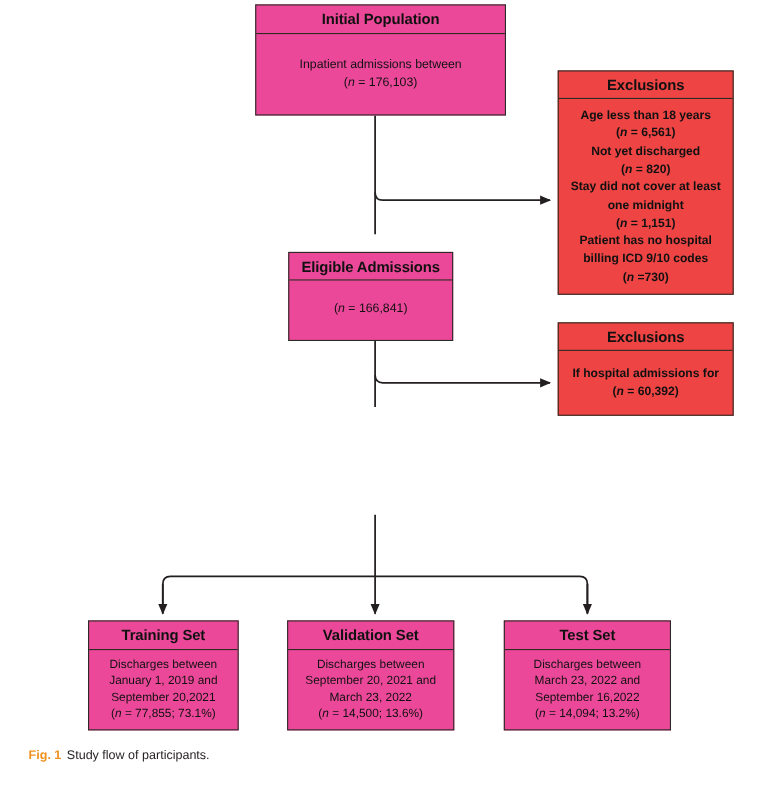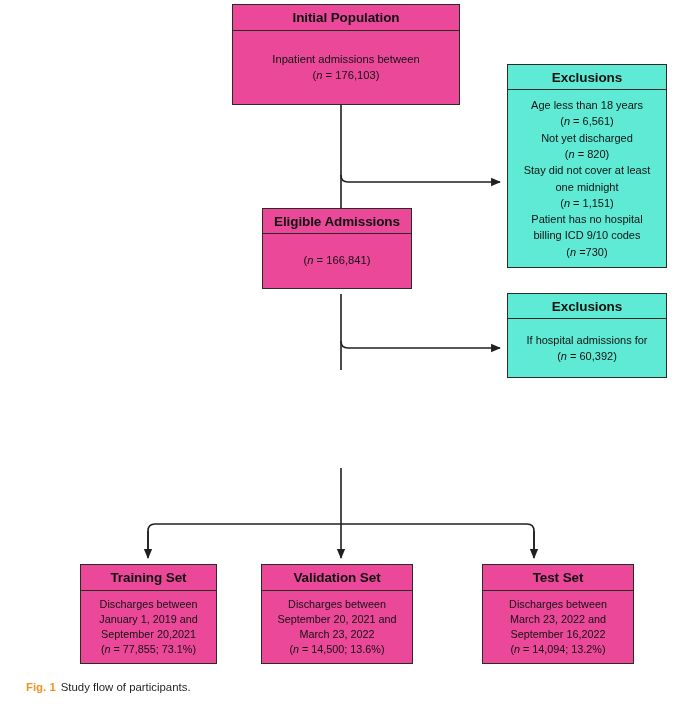--- a/index.html
+++ b/index.html
@@ -36,21 +36,21 @@
   
   .node {
     position: absolute;
     z-index: 2;
     box-sizing: border-box;
     border: 1.6px solid #2b2b24;
     display: flex;
     flex-direction: column;
   }
   .node.yellow { background: #ec4899; }
-  .node.gray   { background: #5eead4; }
+  .node.gray   { background: #ef4444; }
 
   .node-header {
     box-sizing: border-box;
     border-bottom: 1.6px solid #2b2b24;
     text-align: center;
     font-weight: bold;
     font-size: 13.5px;
     line-height: 1.18;
     padding: 5px 4px 6px 4px;
     letter-spacing: -0.1px;
@@ -69,41 +69,42 @@
   }
   .node-body .line { display: block; white-space: nowrap; }
   .node-body .line em { font-style: italic; }
 
   
   .node.gray .node-body {
     font-size: 11px;
     line-height: 1.48;
     justify-content: center;
     padding: 5px 20px;
+    font-weight: bold;
   }
 
   
   #node-initial-population { left: 232px; top: 4px;  width: 228px; height: 101px; }
   #node-initial-population .node-header { height: 26px; }
 
   #node-exclusions-1 { left: 507px; top: 64px; width: 160px; height: 204px; }
   #node-exclusions-1 .node-header { height: 25px; }
 
-  #node-eligible-admissions { left: 262px; top: 208px; width: 150px; height: 81px; }
+  #node-eligible-admissions { left: 262px; top: 229px; width: 150px; height: 81px; }
   #node-eligible-admissions .node-header { height: 25px; }
 
   #node-exclusions-2 { left: 507px; top: 293px; width: 160px; height: 85px; }
   #node-exclusions-2 .node-header { height: 25px; }
 
   #node-final-study-population { left: 262px; top: 370px; width: 150px; height: 98px; }
   #node-final-study-population .node-header { height: 43px; display:flex; flex-direction:column; align-items:center; justify-content:center; padding: 2px 4px; }
 
   #node-training-set   { left: 80px;  top: 564px; width: 137px; height: 100px; }
   #node-validation-set { left: 261px; top: 564px; width: 152px; height: 100px; }
-  #node-test-set       { left: 482px; top: 564px; width: 152px; height: 100px; }
+  #node-test-set       { left: 458px; top: 564px; width: 152px; height: 100px; }
   #node-training-set .node-header,
   #node-validation-set .node-header,
   #node-test-set .node-header { height: 26px; }
   #node-training-set .node-body,
   #node-validation-set .node-body,
   #node-test-set .node-body { font-size: 10.8px; line-height: 1.4; }
 
   
   #figure-caption {
     position: absolute;

